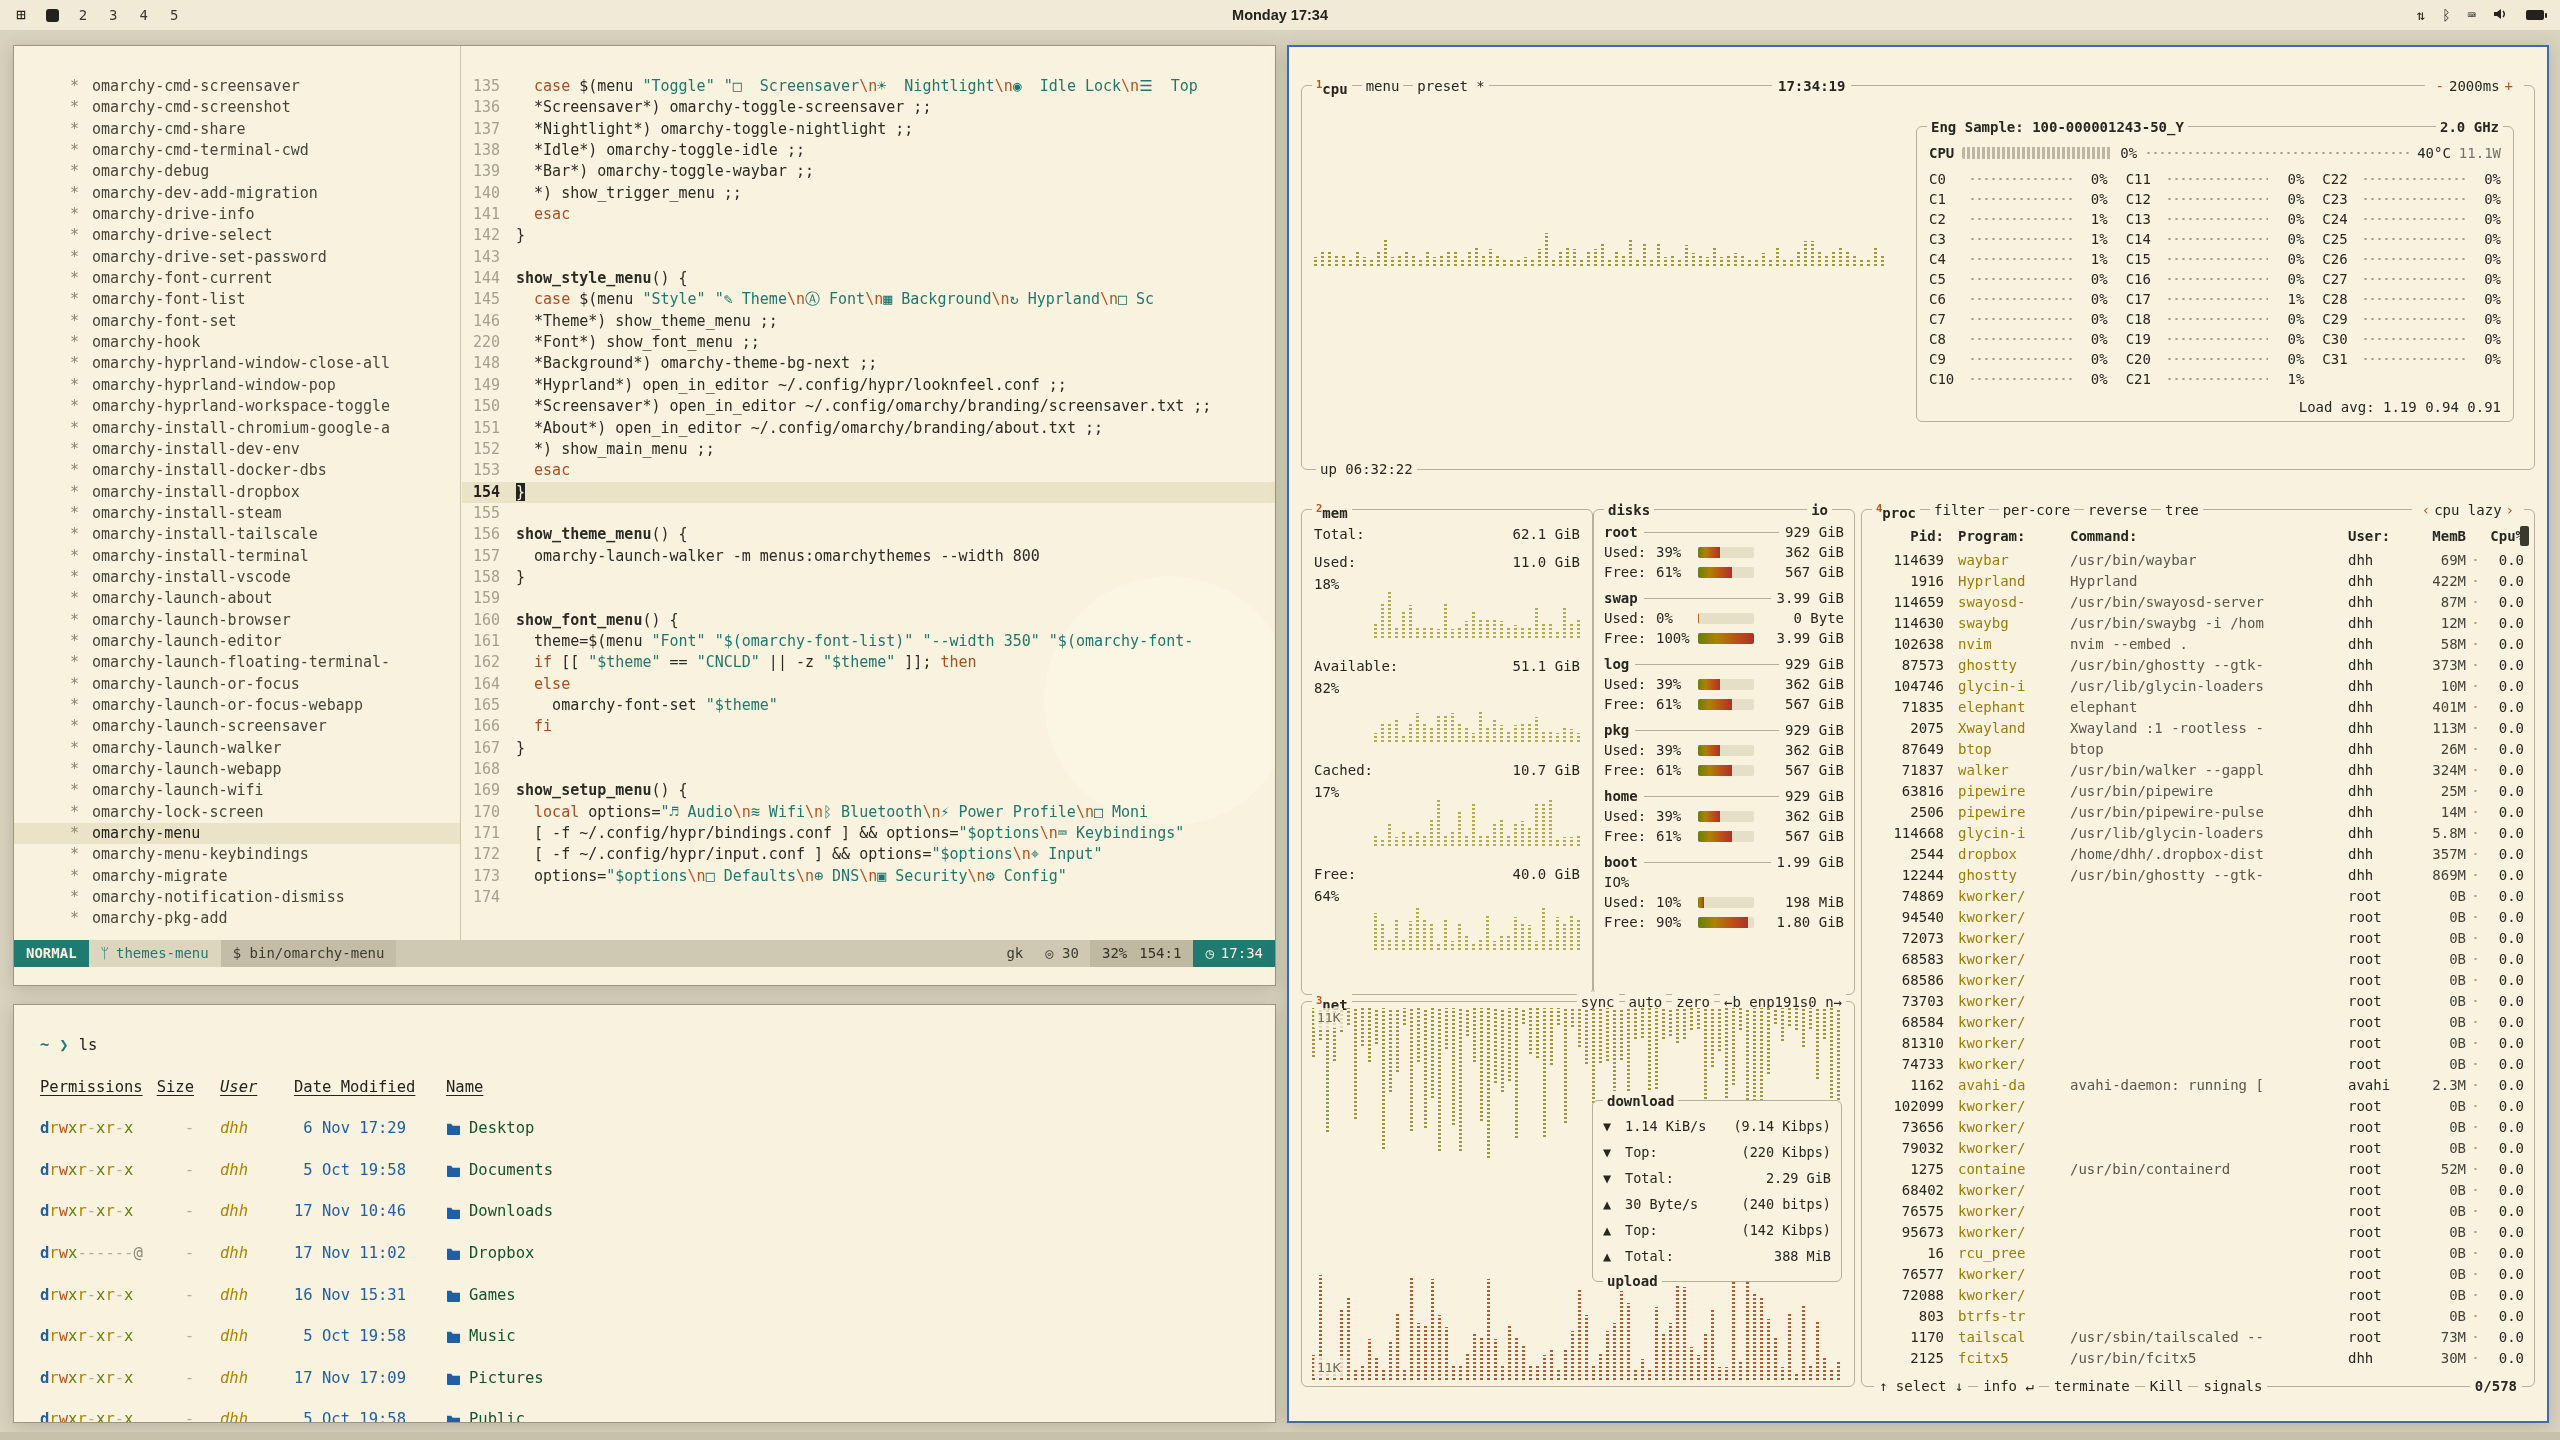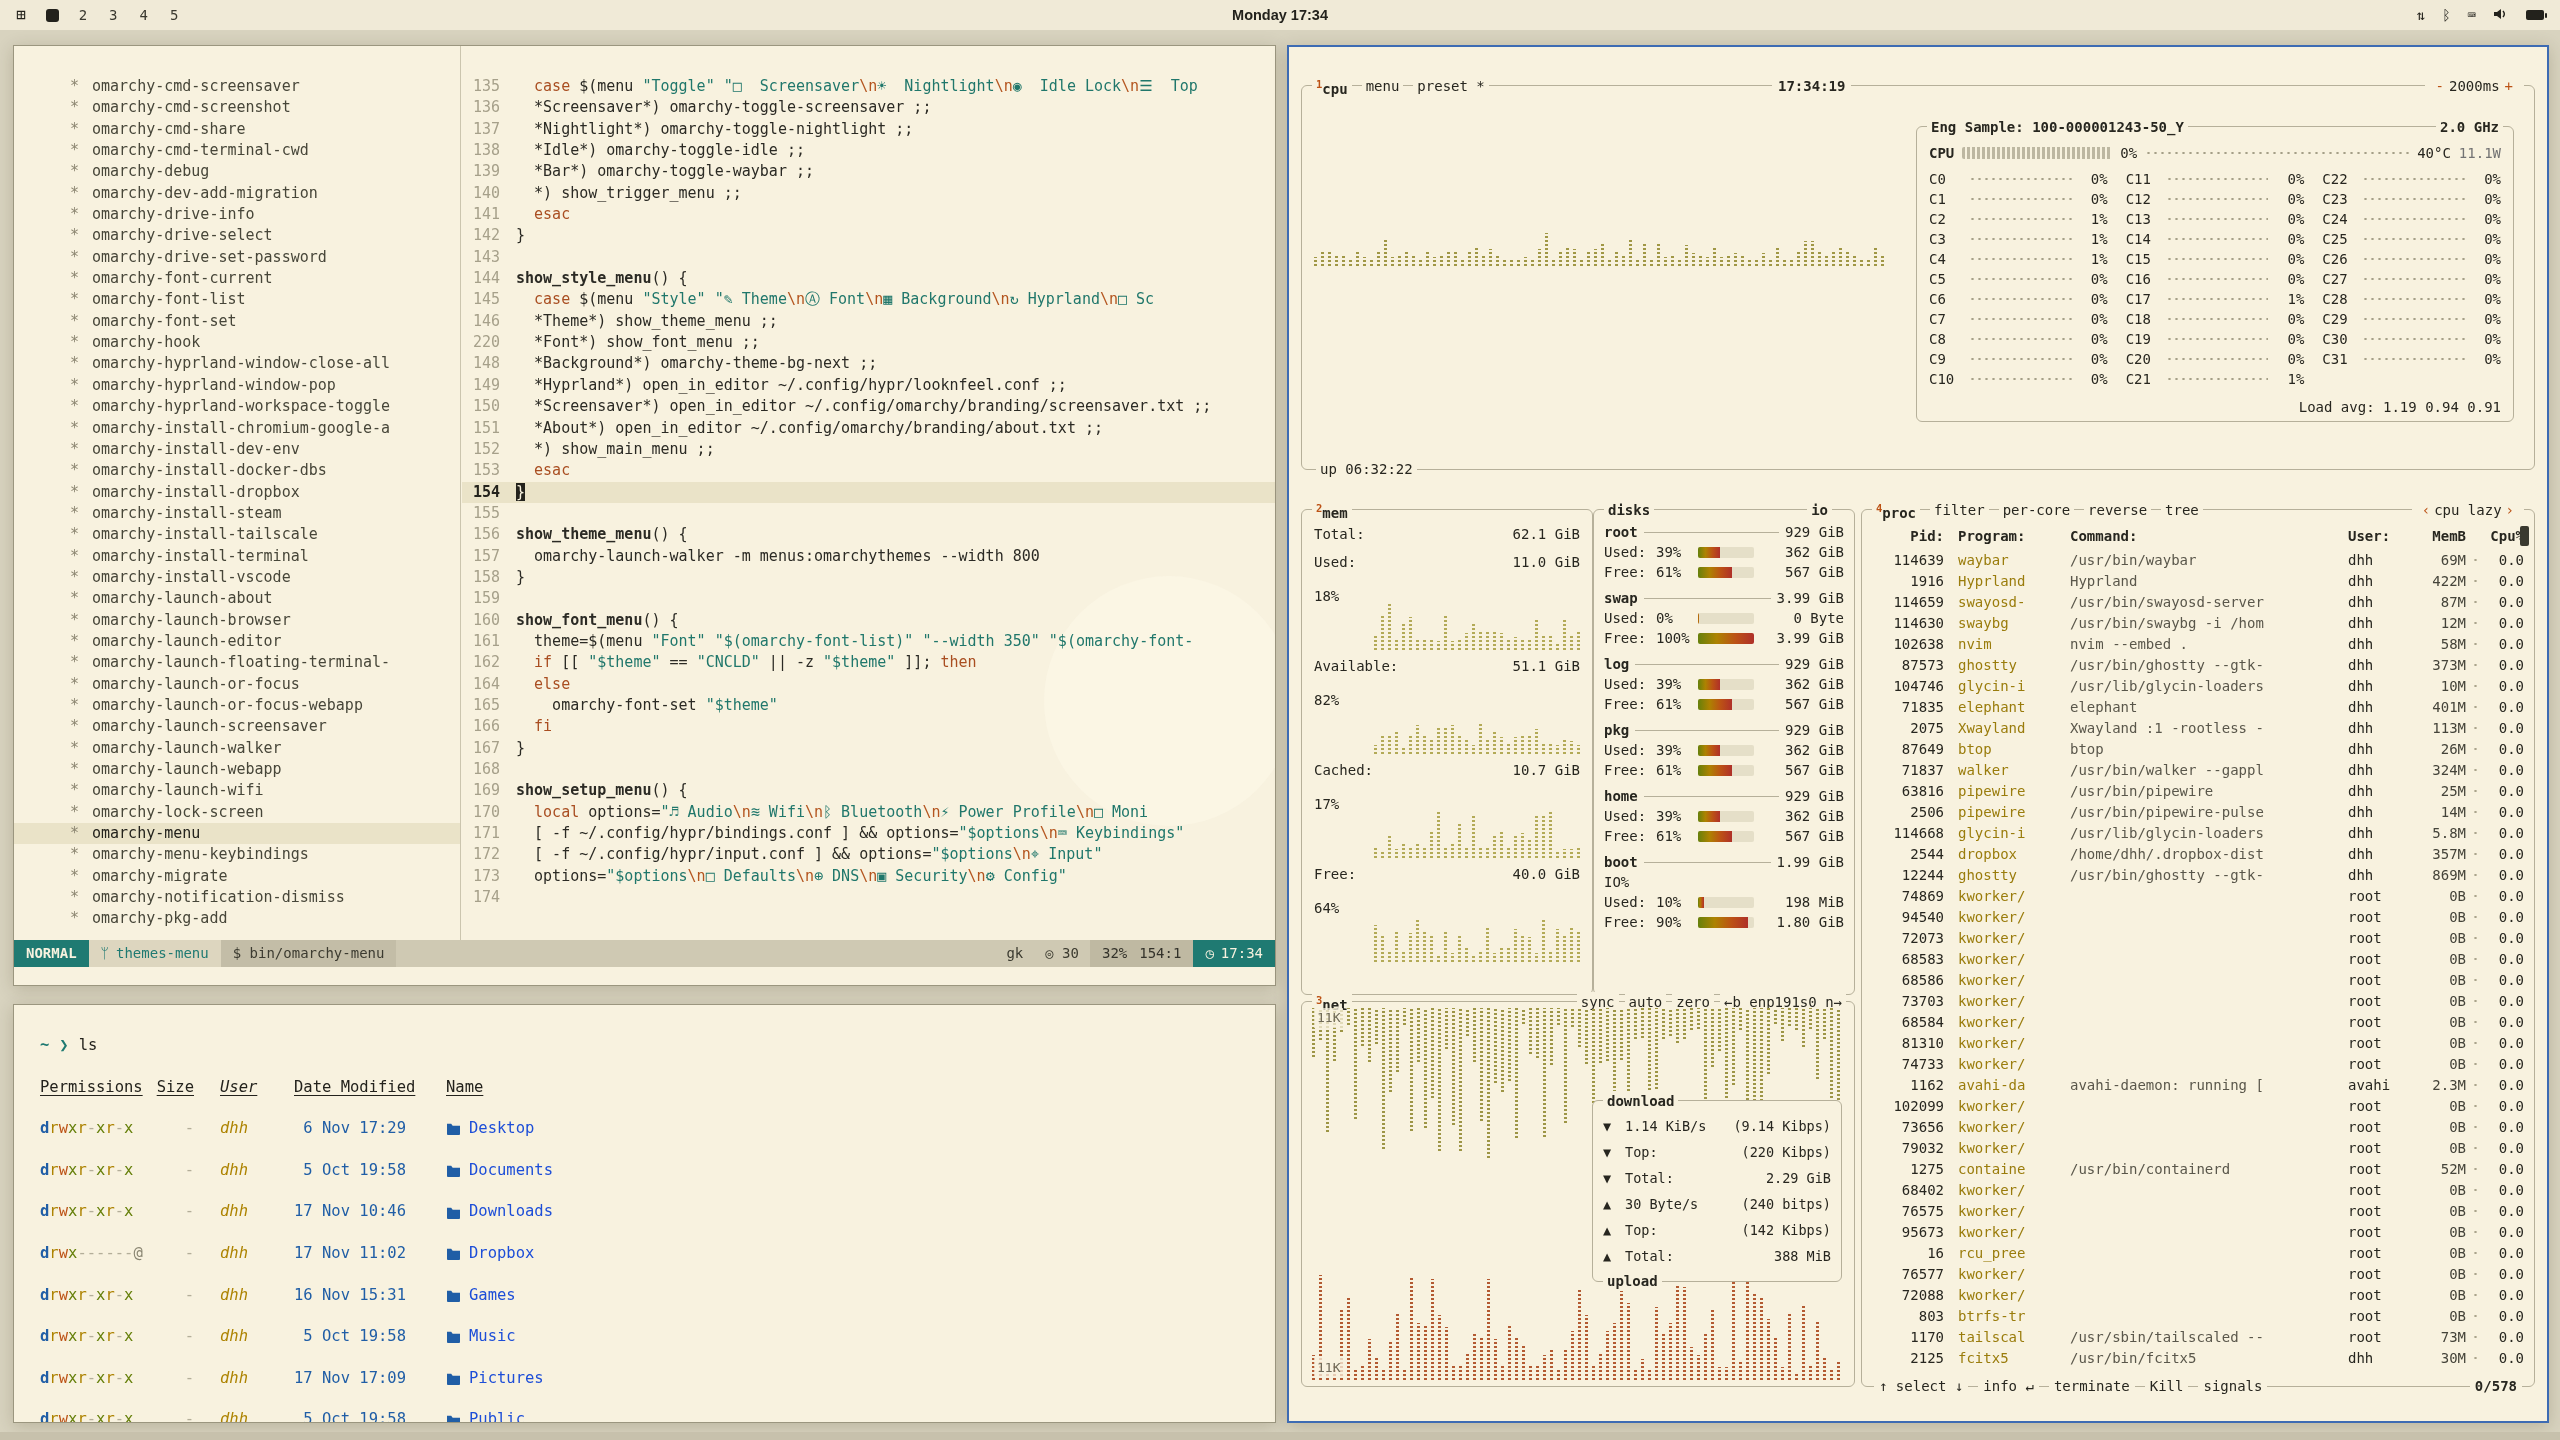--- a/index.html
+++ b/index.html
@@ -57,21 +57,21 @@
   
   #term{position:absolute;inset:0;padding:30px 26px;font-size:15.5px;line-height:21.6px;overflow:hidden;}
   .tline{display:flex;gap:10px;align-items:center;height:21.6px;}
   .tprompt{color:#1f7a72;font-weight:bold;}
   .tsym{color:#1f7a72;}
   .trow{display:flex;white-space:pre;height:21.6px;align-items:center;margin-top:20px;}
   .col-perm{width:116px;flex:none;}
   .col-size{width:38px;flex:none;text-align:right;color:#b3ae99;}
   .col-user{width:60px;flex:none;margin-left:26px;color:#AD8301;font-style:italic;}
   .col-date{width:152px;flex:none;margin-left:14px;color:#205EA6;}
-  .col-name{flex:1;display:flex;align-items:center;gap:8px;color:#1d4ed8;}
+  .col-name{flex:1;display:flex;align-items:center;gap:8px;color:#14532d;}
   .thead span{color:#23221c;}
   .thead .col-user,.thead .col-date{color:#23221c;}
   .hu{text-decoration:underline;text-underline-offset:3px;}
   .bottomprompt{margin-top:22px;}
   .fold{flex:none;}
 
   
   #btop{position:absolute;inset:0;font-size:14px;line-height:20px;color:#27261f;}
   .bbox{position:absolute;border:1px solid #b6b09a;border-radius:6px;background:#f8f2df;}
   .btitle{position:absolute;top:-10px;left:10px;display:flex;gap:10px;align-items:center;height:20px;}
@@ -94,21 +94,21 @@
   .core{display:flex;align-items:center;gap:6px;}
   .cname{width:34px;flex:none;}
   .cpct{width:30px;flex:none;text-align:right;}
   .leader{flex:1;height:14px;background:radial-gradient(circle,#a59f88 1px,transparent 1.3px) left 60%/7px 14px repeat-x;}
   .loadavg{position:absolute;right:12px;bottom:4px;}
   .uptime{left:14px;bottom:-10px;}
   #mem-box{left:12px;top:462px;width:292px;height:486px;}
   .memtotal{display:flex;justify-content:space-between;padding:14px 12px 0;}
   .mstat{padding:8px 12px 0;height:104px;}
   .mrow{display:flex;justify-content:space-between;}
-  .mgraphrow{display:flex;gap:16px;margin-top:14px;}
+  .mgraphrow{display:flex;gap:16px;margin-top:2px;}
   .mpct{width:44px;flex:none;}
   .mgraph{flex:1;height:64px;display:flex;gap:4px;align-items:flex-end;overflow:hidden;}
   #disks-box{left:304px;top:462px;width:262px;height:486px;}
   .iotitle{position:absolute;top:-10px;right:22px;background:#f8f2df;padding:0 4px;font-weight:bold;}
   #disk-list{padding:12px 10px 0;}
   .disk{margin-bottom:6px;}
   .drow{display:flex;align-items:center;}
   .dname{font-weight:bold;}
   .dline{flex:1;border-top:1px solid #b6b09a;margin:0 6px;}
   .dstat{display:flex;align-items:center;gap:6px;}

